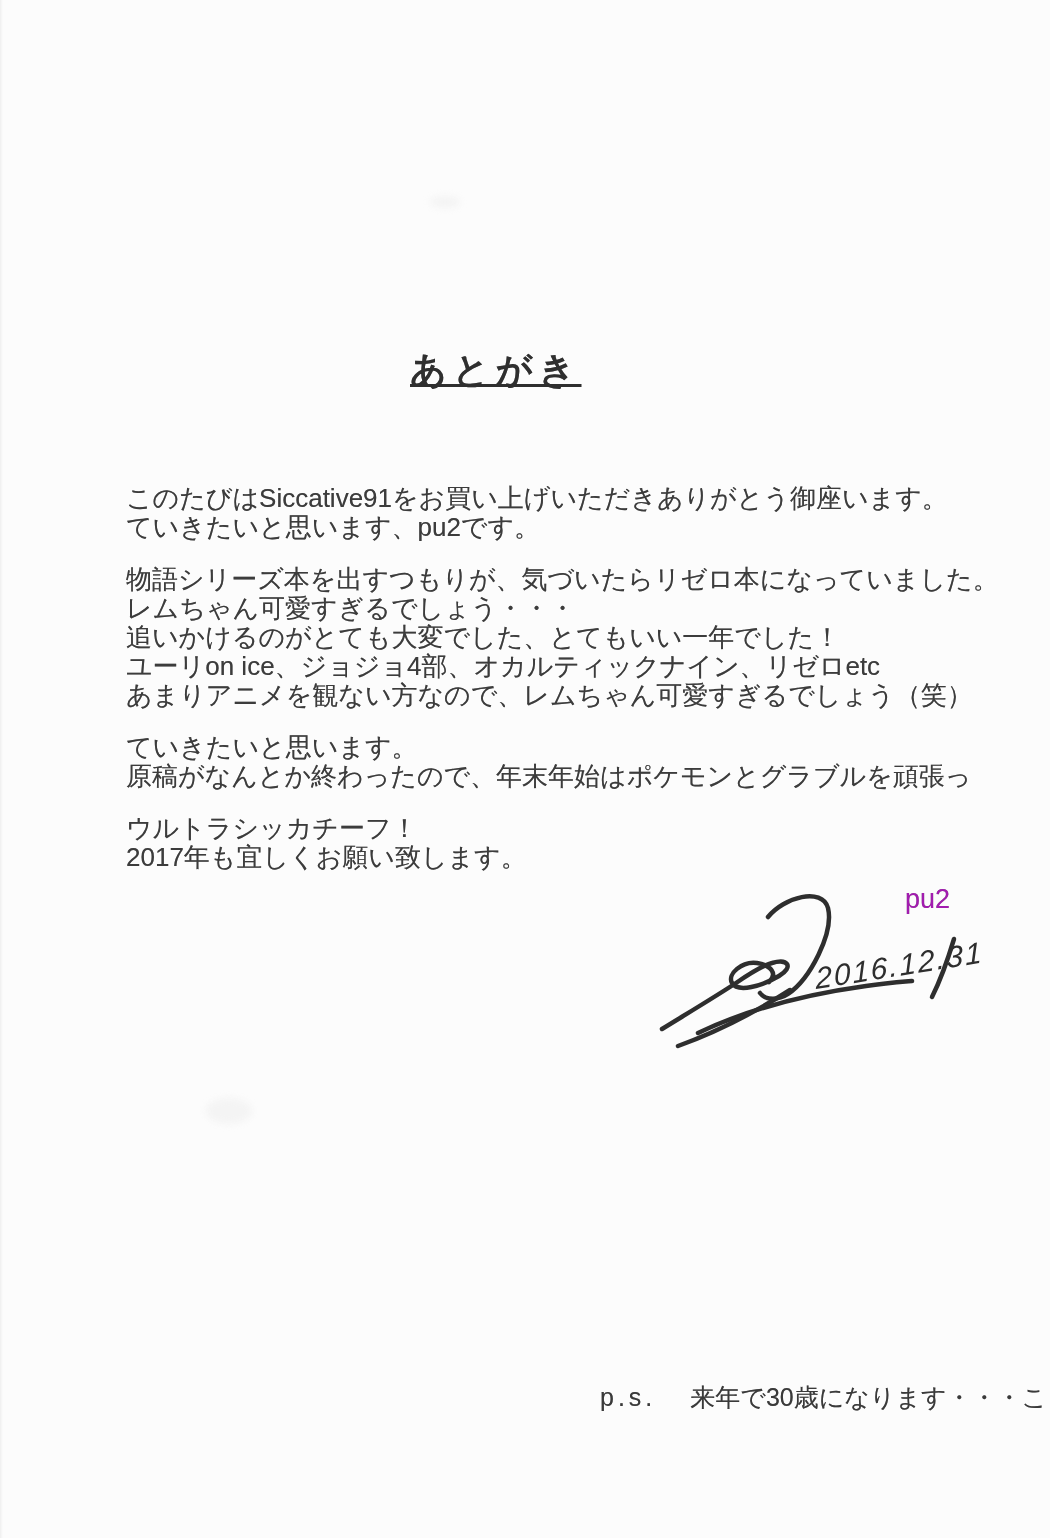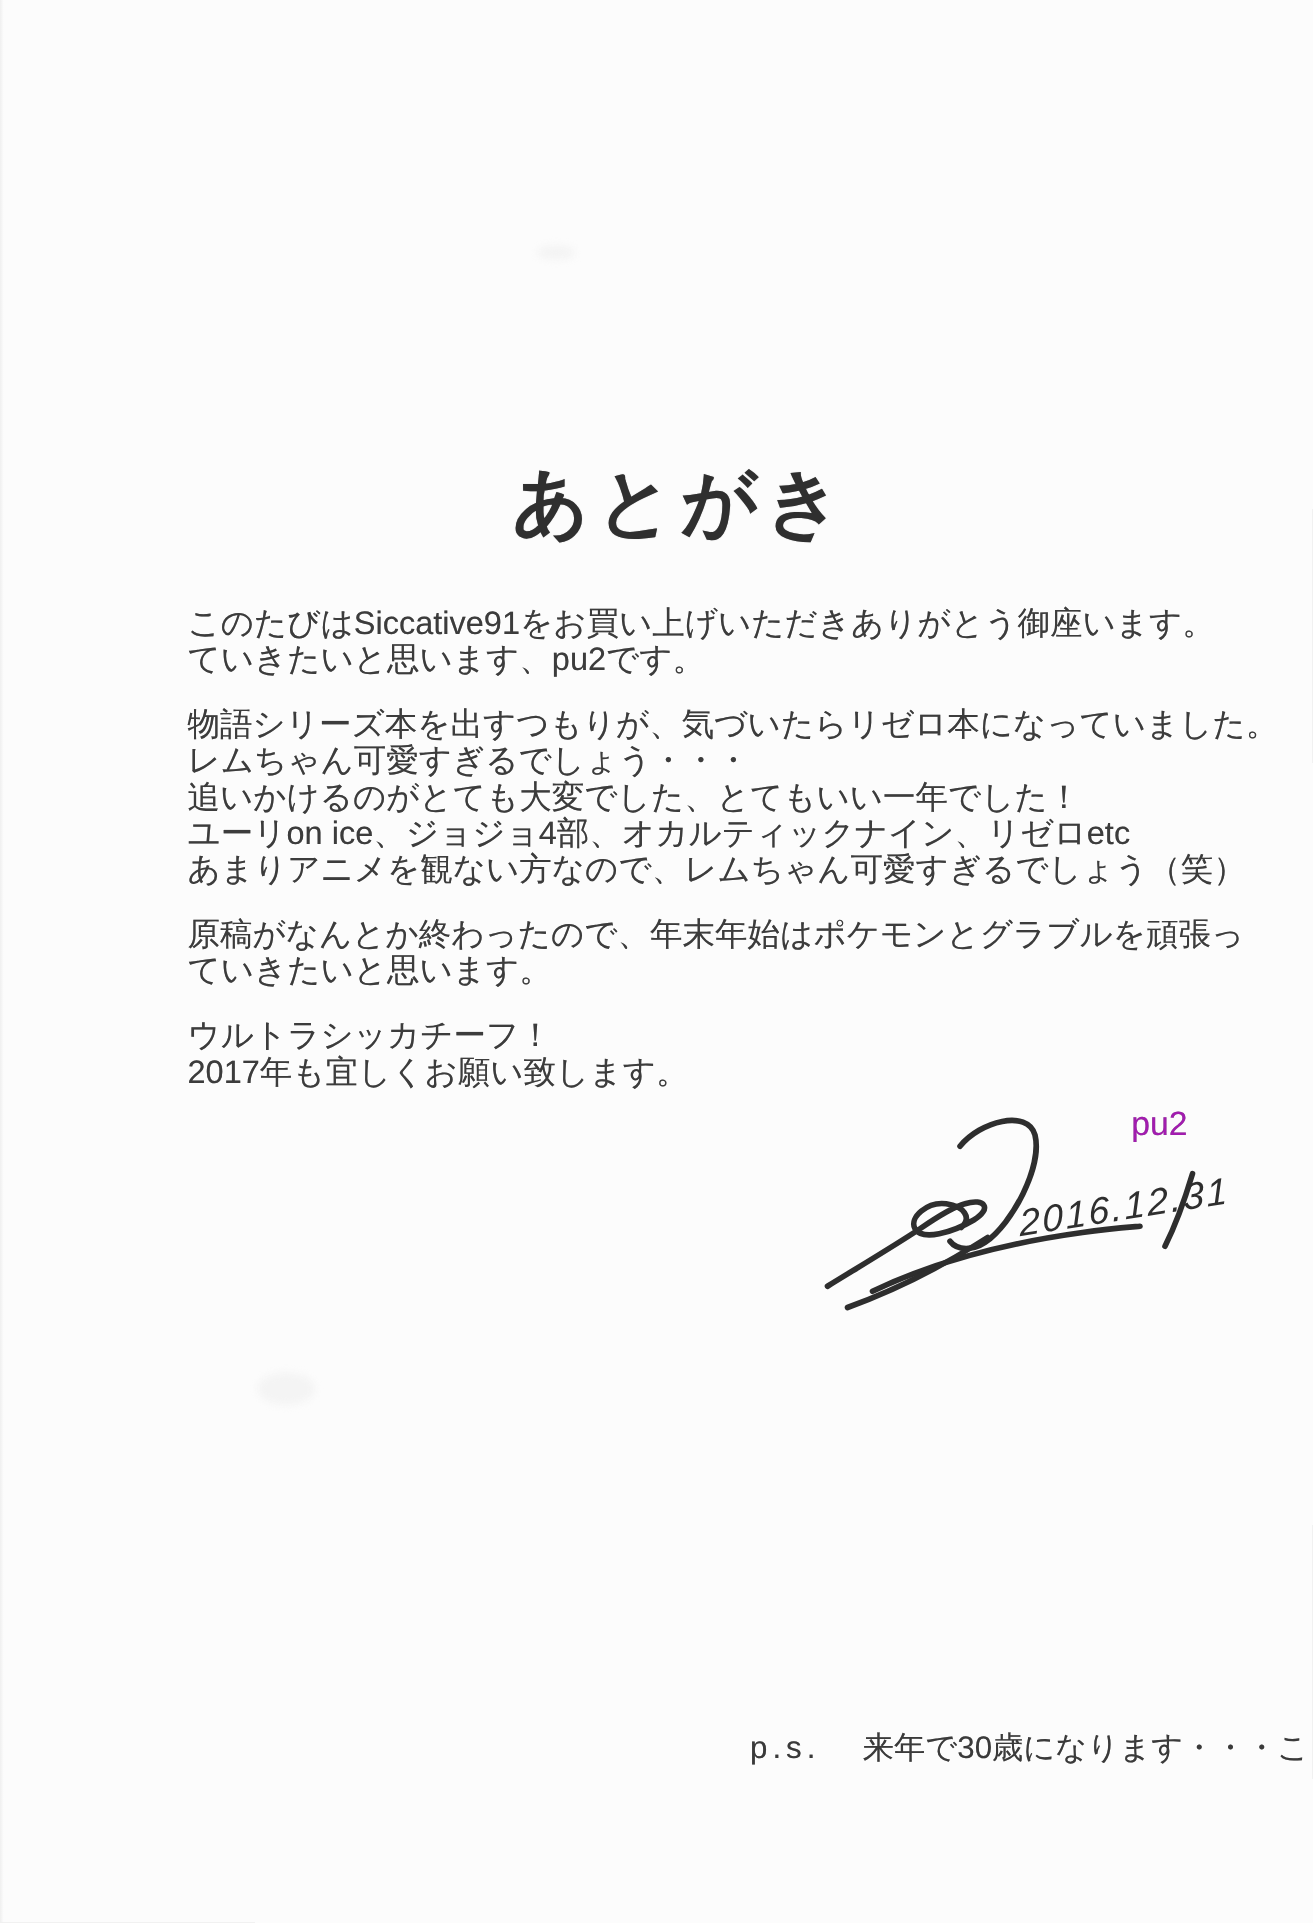--- a/index.html
+++ b/index.html
@@ -33,39 +33,40 @@
     border-radius: 50%;
     filter: blur(3px);
   }
   .smudge-a { left: 206px; top: 1098px; width: 46px; height: 26px; }
   .smudge-b { left: 430px; top: 196px; width: 30px; height: 12px; }
 
   .afterword-title {
     position: absolute;
     left: 410px;
     top: 322px;
-    font-size: 60px;
+    font-size: 36px;
     font-weight: 700;
     letter-spacing: 6px;
     color: #2f2f2f;
     white-space: nowrap;
     text-shadow: 0 0 0.6px rgba(47,47,47,0.55);
+    text-decoration: underline;
   }
 
   .body-text {
     position: absolute;
     left: 126px;
     top: 484px;
     font-size: 26px;
     line-height: 29px;
     color: #3c3c3c;
     text-shadow: 0 0 0.5px rgba(60,60,60,0.5);
   }
   .paragraph { margin: 0 0 23px 0; }
-  .text-line { white-space: nowrap; margin-left: 24px; }
+  .text-line { white-space: nowrap; }
 
   .author-name {
     position: absolute;
     left: 905px;
     top: 884px;
     font-size: 27px;
     color: #a21caf;
     text-shadow: 0 0 0.5px rgba(56,56,56,0.5);
   }
 
@@ -120,22 +121,22 @@
       <div class="text-line">ていきたいと思います、pu2です。</div>
     </div>
     <div class="paragraph">
       <div class="text-line">物語シリーズ本を出すつもりが、気づいたらリゼロ本になっていました。</div>
       <div class="text-line">レムちゃん可愛すぎるでしょう・・・</div>
       <div class="text-line">追いかけるのがとても大変でした、とてもいい一年でした！</div>
       <div class="text-line">ユーリon ice、ジョジョ4部、オカルティックナイン、リゼロetc</div>
       <div class="text-line">あまりアニメを観ない方なので、レムちゃん可愛すぎるでしょう（笑）</div>
     </div>
     <div class="paragraph">
+      <div class="text-line">ていきたいと思います。</div>
       <div class="text-line">原稿がなんとか終わったので、年末年始はポケモンとグラブルを頑張っ</div>
-      <div class="text-line">ていきたいと思います。</div>
     </div>
     <div class="paragraph">
       <div class="text-line">ウルトラシッカチーフ！</div>
       <div class="text-line">2017年も宜しくお願い致します。</div>
     </div>
   </div>
 
   <div class="author-name">pu2</div>
 
   <div class="signature-wrap">

